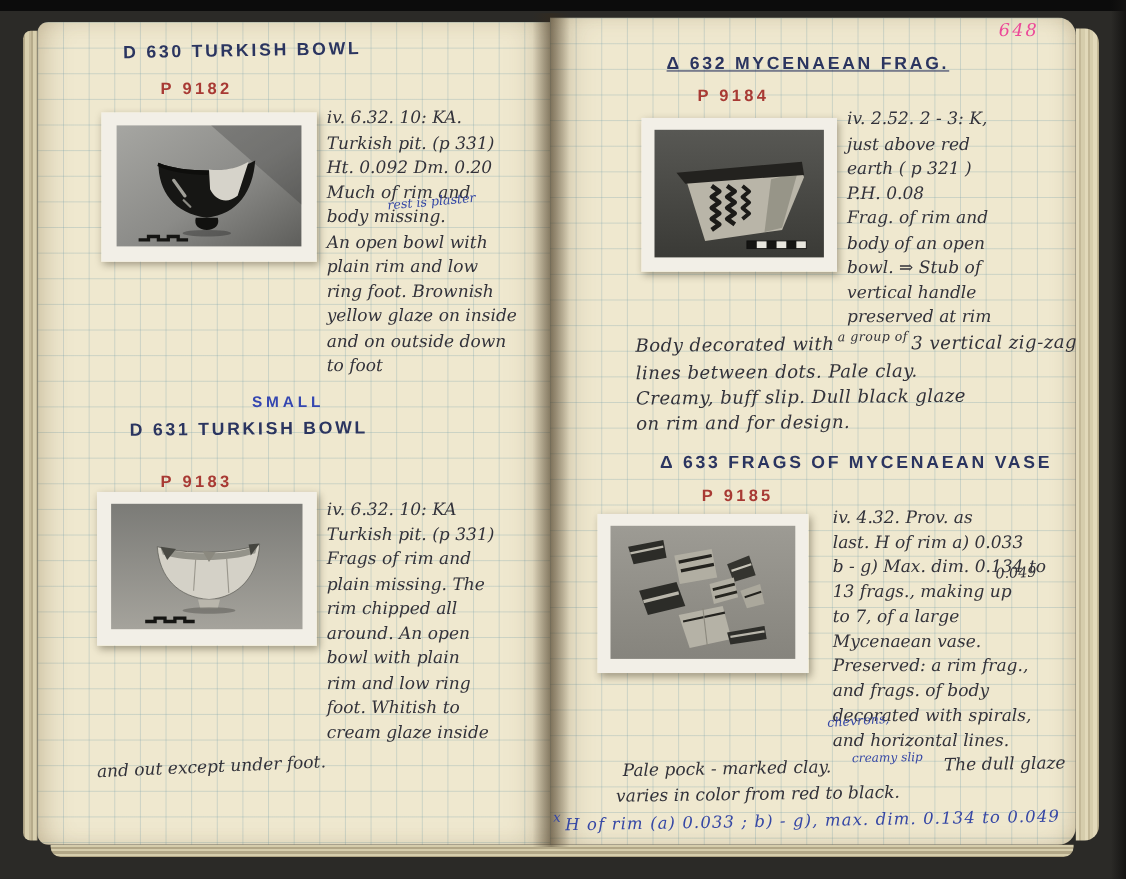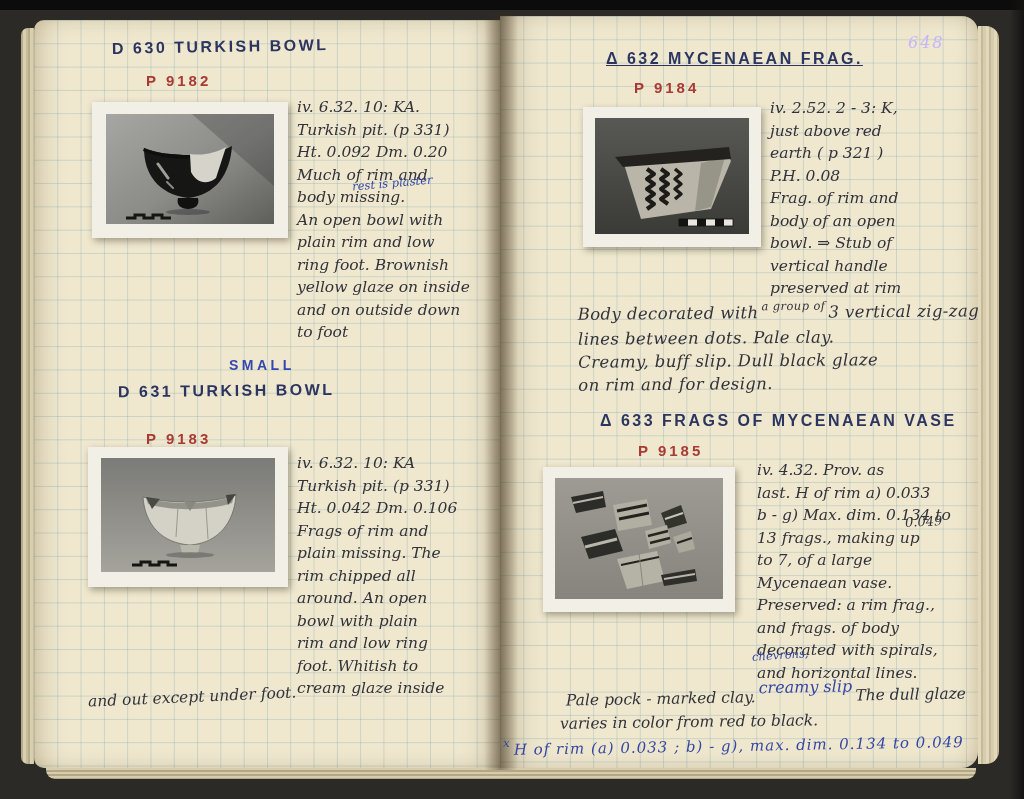--- a/index.html
+++ b/index.html
@@ -35,23 +35,23 @@
       color:#a83a34;font-size:15px;white-space:nowrap;}
   .small-note{position:absolute;font-family:"Liberation Sans",sans-serif;font-weight:600;letter-spacing:3.5px;
       color:#3446b0;font-size:14px;white-space:nowrap;margin-left:43px;}
   .blue-ins{position:absolute;font-family:"DejaVu Serif",serif;font-style:italic;color:#3547a5;
       font-size:11.5px;white-space:nowrap;}
   .black-ins{position:absolute;font-family:"DejaVu Serif",serif;font-style:italic;color:#32323a;
       font-size:13px;white-space:nowrap;}
   .hw-line{position:absolute;}
   .hw-blue{color:#3547a5;}
   .sup{display:inline-block;transform:translateY(-8px);font-size:11.5px;margin:0 3px;}
-  .sup-blue{display:inline-block;transform:translateY(-9px);font-size:16px;color:#3547a5;margin:0 3px;text-align:center;}
+  .sup-blue{display:inline-block;transform:translateY(-9px);font-size:11px;color:#3547a5;margin:0 19px;text-align:center;}
   .pageno{position:absolute;left:908px;top:18px;font-family:"DejaVu Serif",serif;font-style:italic;
-      font-size:16px;color:#c4b5fd;letter-spacing:2px;margin-top:15px;}
+      font-size:16px;color:#ec4899;letter-spacing:2px;}
   .photo{position:absolute;box-shadow:2px 3px 7px rgba(40,32,15,.4);line-height:0;}
   .para{position:absolute;}
   .para .hw{font-size:16.5px;letter-spacing:.4px;line-height:23px;}
 </style>
 </head>
 <body>
 
 <div class="scene">
 
   <div class="edge-left"></div>
@@ -128,21 +128,20 @@
       <path d="M118,60 L120,92" stroke="#9a978d" stroke-width="1"></path>
       <path d="M92,98 L112,98 L110,106 L94,106 Z" fill="#b9b6ac"></path>
       <ellipse cx="102" cy="108" rx="24" ry="3" fill="rgba(40,40,38,0.3)"></ellipse>
       <path d="M44,118 h9 v-3 h9 v3 h9 v-3 h9 v3 h9" stroke="#151513" stroke-width="3" fill="none"></path>
     </svg>
   </div>
 
   <div class="col" style="left:297px;top:452px;">
     <div class="hw">iv. 6.32.   10: KA</div>
     <div class="hw">Turkish pit. (p 331)</div>
-    <div class="hw">Ht. 0.042    Dm. 0.106</div>
     <div class="hw">Frags of rim and</div>
     <div class="hw">plain missing.  The</div>
     <div class="hw">rim chipped all</div>
     <div class="hw">around.   An open</div>
     <div class="hw">bowl with plain</div>
     <div class="hw">rim and low ring</div>
     <div class="hw">foot.   Whitish to</div>
     <div class="hw">cream glaze inside</div>
   </div>
   <div class="hw hw-line" style="left:88px;top:686px;transform:rotate(-2.5deg);">and out except under foot.</div>

